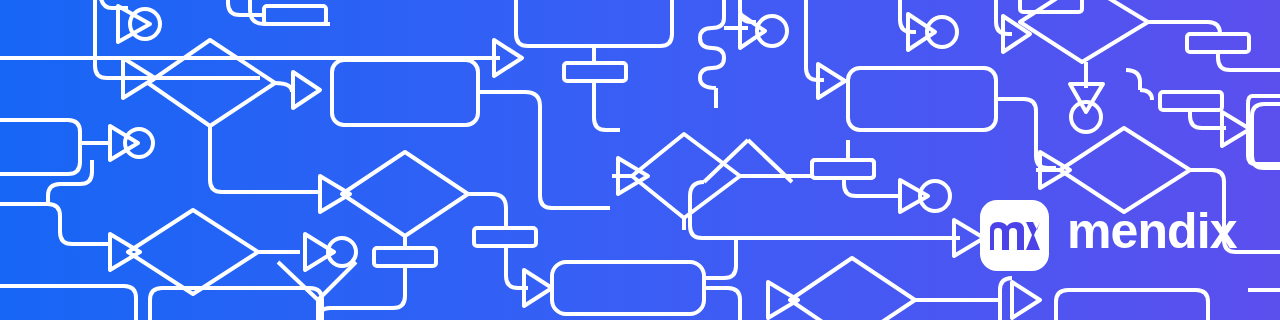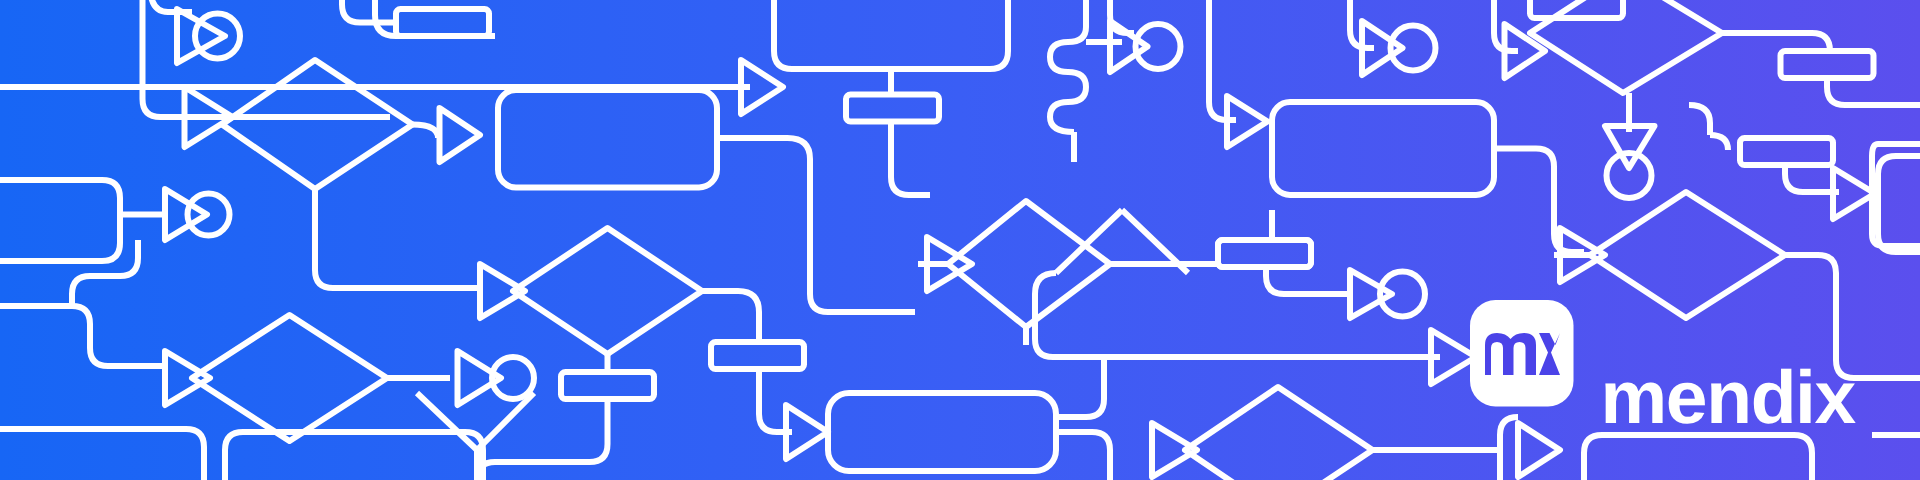--- a/index.html
+++ b/index.html
@@ -38,21 +38,20 @@
     display: flex;
     align-items: center;
     justify-content: center;
     flex: none;
   }
   #logo-mark svg { display: block; }
   #logo-text-block {
     display: flex;
     align-items: flex-start;
     padding-top: 8px;
-    margin-top: 34px;
   }
   #wordmark {
     font-family: "Liberation Sans", sans-serif;
     font-weight: bold;
     font-size: 50px;
     line-height: 0.92;
     letter-spacing: -0.018em;
     color: #ffffff;
     white-space: nowrap;
   }

